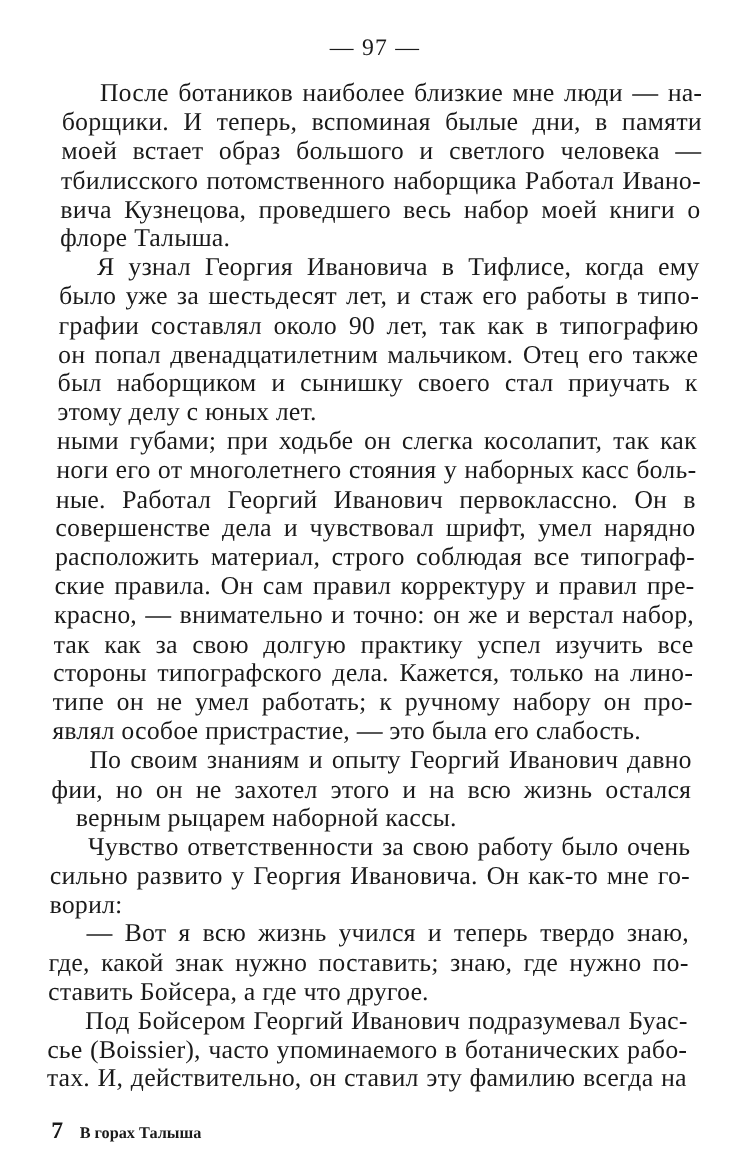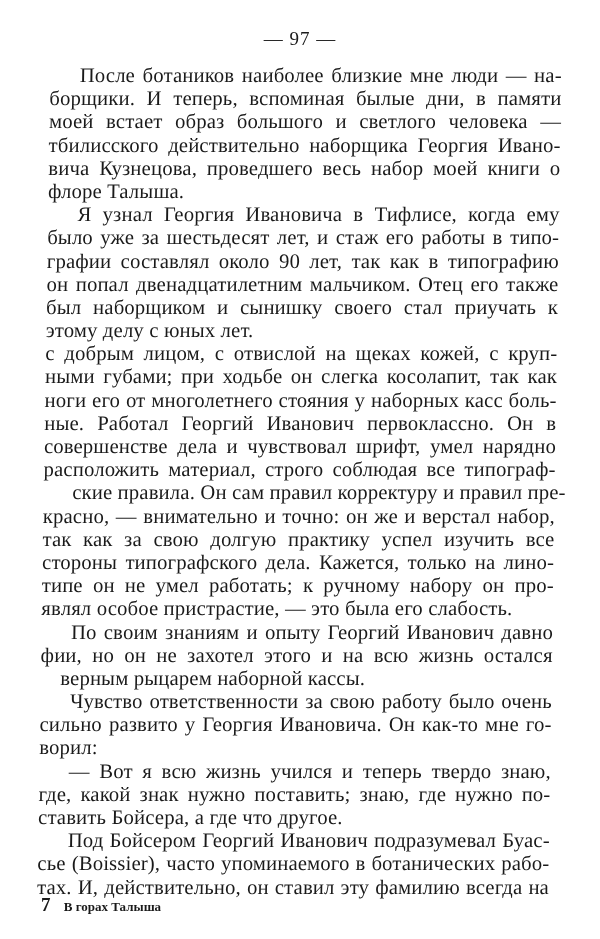--- a/index.html
+++ b/index.html
@@ -34,36 +34,35 @@
 </style>
 </head>
 <body>
 
 <div class="page-number">— 97 —</div>
 
 <div class="body-text" id="body-text">
     <span class="line indent" style="text-align-last: justify;">После ботаников наиболее близкие мне люди — на-</span>
     <span class="line" style="text-align-last: justify;">борщики. И теперь, вспоминая былые дни, в памяти</span>
     <span class="line" style="text-align-last: justify;">моей встает образ большого и светлого человека —</span>
-    <span class="line" style="text-align-last: justify;">тбилисского действительно наборщика Георгия Ивано-</span>
+    <span class="line" style="text-align-last: justify;">тбилисского потомственного наборщика Работал Ивано-</span>
     <span class="line" style="text-align-last: justify;">вича Кузнецова, проведшего весь набор моей книги о</span>
     <span class="line last" style="text-align-last: left;">флоре Талыша.</span>
     <span class="line indent" style="text-align-last: justify;">Я узнал Георгия Ивановича в Тифлисе, когда ему</span>
     <span class="line" style="text-align-last: justify;">было уже за шестьдесят лет, и стаж его работы в типо-</span>
     <span class="line" style="text-align-last: justify;">графии составлял около 90 лет, так как в типографию</span>
     <span class="line" style="text-align-last: justify;">он попал двенадцатилетним мальчиком. Отец его также</span>
     <span class="line" style="text-align-last: justify;">был наборщиком и сынишку своего стал приучать к</span>
     <span class="line last" style="text-align-last: left;">этому делу с юных лет.</span>
-    <span class="line" style="text-align-last: justify;">с добрым лицом, с отвислой на щеках кожей, с круп-</span>
     <span class="line" style="text-align-last: justify;">ными губами; при ходьбе он слегка косолапит, так как</span>
     <span class="line" style="text-align-last: justify;">ноги его от многолетнего стояния у наборных касс боль-</span>
     <span class="line" style="text-align-last: justify;">ные. Работал Георгий Иванович первоклассно. Он в</span>
     <span class="line" style="text-align-last: justify;">совершенстве дела и чувствовал шрифт, умел нарядно</span>
     <span class="line" style="text-align-last: justify;">расположить материал, строго соблюдая все типограф-</span>
-    <span class="line" style="text-align-last: justify; margin-left: 29px;">ские правила. Он сам правил корректуру и правил пре-</span>
+    <span class="line" style="text-align-last: justify;">ские правила. Он сам правил корректуру и правил пре-</span>
     <span class="line" style="text-align-last: justify;">красно, — внимательно и точно: он же и верстал набор,</span>
     <span class="line" style="text-align-last: justify;">так как за свою долгую практику успел изучить все</span>
     <span class="line" style="text-align-last: justify;">стороны типографского дела. Кажется, только на лино-</span>
     <span class="line" style="text-align-last: justify;">типе он не умел работать; к ручному набору он про-</span>
     <span class="line last" style="text-align-last: left;">являл особое пристрастие, — это была его слабость.</span>
     <span class="line indent" style="text-align-last: justify;">По своим знаниям и опыту Георгий Иванович давно</span>
     <span class="line" style="text-align-last: justify;">фии, но он не захотел этого и на всю жизнь остался</span>
     <span class="line last" style="text-align-last: left; margin-left: 20px;">верным рыцарем наборной кассы.</span>
     <span class="line indent" style="text-align-last: justify;">Чувство ответственности за свою работу было очень</span>
     <span class="line" style="text-align-last: justify;">сильно развито у Георгия Ивановича. Он как-то мне го-</span>

